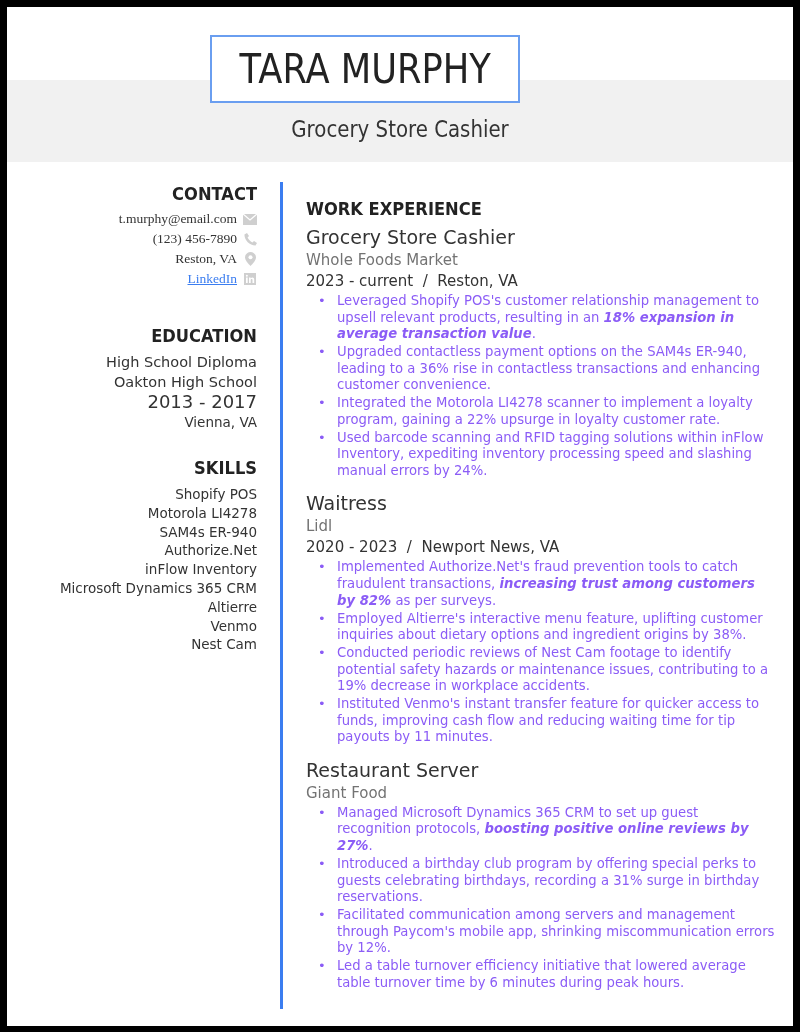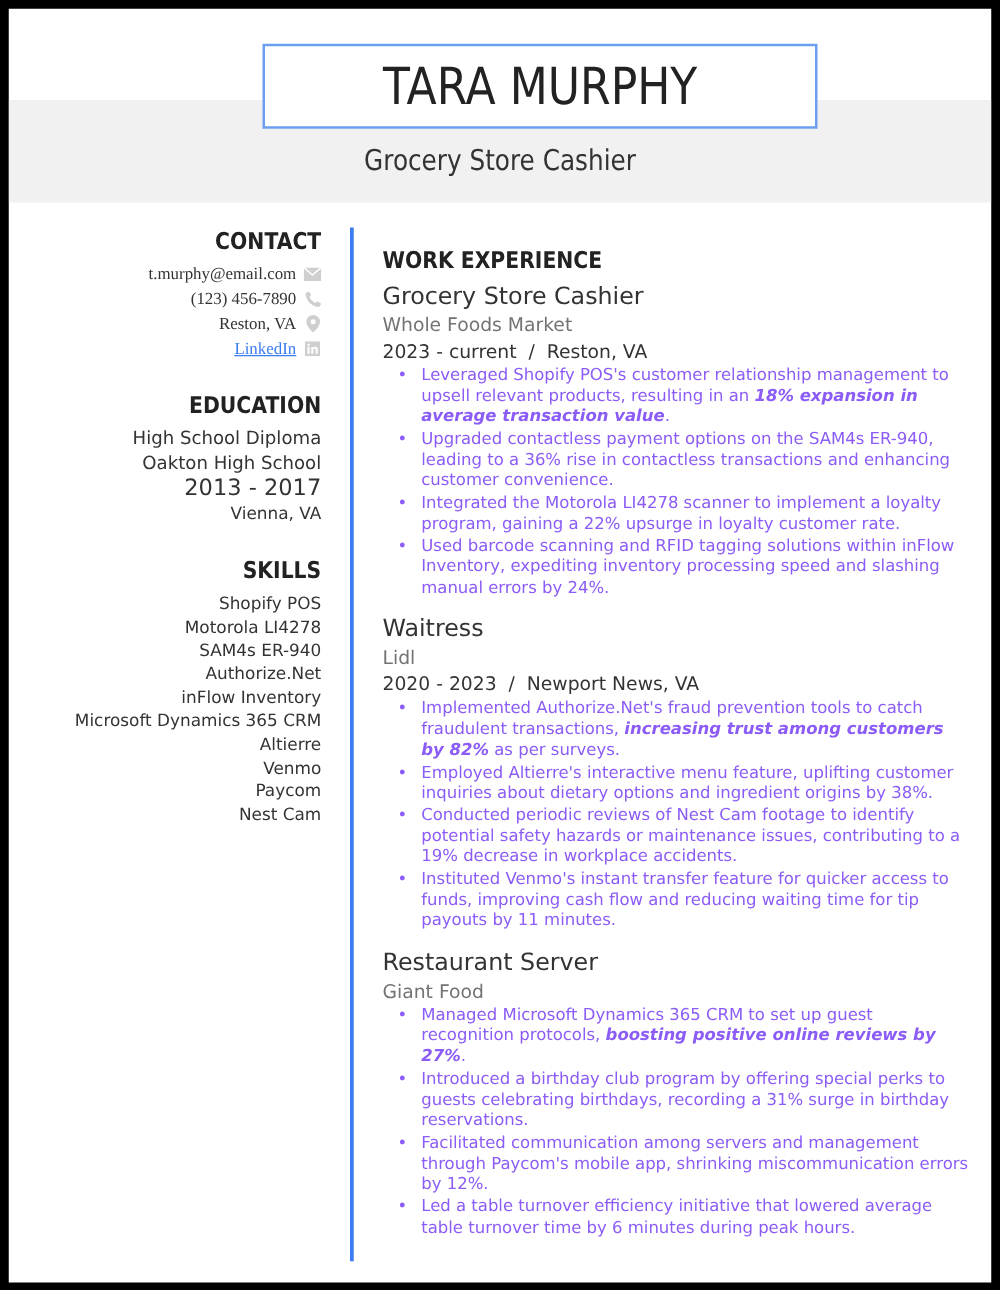--- a/index.html
+++ b/index.html
@@ -7,21 +7,21 @@
   body { font-family: "DejaVu Sans", sans-serif; color: #333; }
   .page {
     position: absolute; left: 7px; top: 7px; width: 786px; height: 1019px;
     background: #fff; overflow: hidden;
   }
   .band {
     position: absolute; left: 0; top: 73px; width: 786px; height: 82px;
     background: #f1f1f1;
   }
   .name-box {
-    position: absolute; left: 203px; top: 28px; width: 444px; height: 68px;
+    position: absolute; left: 203px; top: 28px; width: 310px; height: 68px;
     border: 2px solid #6a9ef0; background: #fff;
     display: flex; align-items: center; justify-content: center;
   }
   .name {
     font-family: "DejaVu Sans", sans-serif; font-size: 41px; font-weight: normal;
     color: #222; letter-spacing: 0px; transform: scaleX(0.86); white-space: nowrap;
   }
   .job-title {
     position: absolute; left: 0; top: 109px; width: 786px; text-align: center;
     font-family: "DejaVu Sans", sans-serif; font-size: 23px; color: #333;
@@ -112,41 +112,40 @@
           <svg width="12" height="12" viewBox="0 0 12 12">
               <rect width="12" height="12" fill="#cfcfcf"></rect>
               <rect x="2" y="4.5" width="1.7" height="5.5" fill="#fff"></rect>
               <circle cx="2.85" cy="2.7" r="1" fill="#fff"></circle>
               <path d="M5 4.5 H6.6 V5.4 C7 4.7 7.7 4.4 8.4 4.4 C9.6 4.4 10.2 5.2 10.2 6.6 V10 H8.5 V6.9 C8.5 6.2 8.2 5.9 7.7 5.9 C7.1 5.9 6.7 6.3 6.7 7 V10 H5 Z" fill="#fff"></path>
             </svg>
         </span>
       </div>
     </section>
 
-    <section class="edu" style="margin-top:24px">
+    <section class="edu" style="margin-top:35px">
       <div class="sec-head">EDUCATION</div>
       <div style="height:4px"></div>
       <div class="line">High School Diploma</div>
       <div class="line">Oakton High School</div>
       <div class="line" style="font-size:18px">2013 - 2017</div>
       <div class="line" style="font-size:13.5px">Vienna, VA</div>
     </section>
 
     <section class="skills" style="margin-top:24px">
       <div class="sec-head">SKILLS</div>
       <div style="height:5px"></div>
       <div class="line">Shopify POS</div>
       <div class="line">Motorola LI4278</div>
       <div class="line">SAM4s ER-940</div>
       <div class="line">Authorize.Net</div>
       <div class="line">inFlow Inventory</div>
       <div class="line">Microsoft Dynamics 365 CRM</div>
       <div class="line">Altierre</div>
       <div class="line">Venmo</div>
-      <div class="line">Paycom</div>
       <div class="line">Nest Cam</div>
     </section>
   </div>
 
   <div class="right-col">
     <div class="sec-head">WORK EXPERIENCE</div>
 
     <div id="jobs">
         <div class="job">
     <div class="job-role">Grocery Store Cashier</div>

